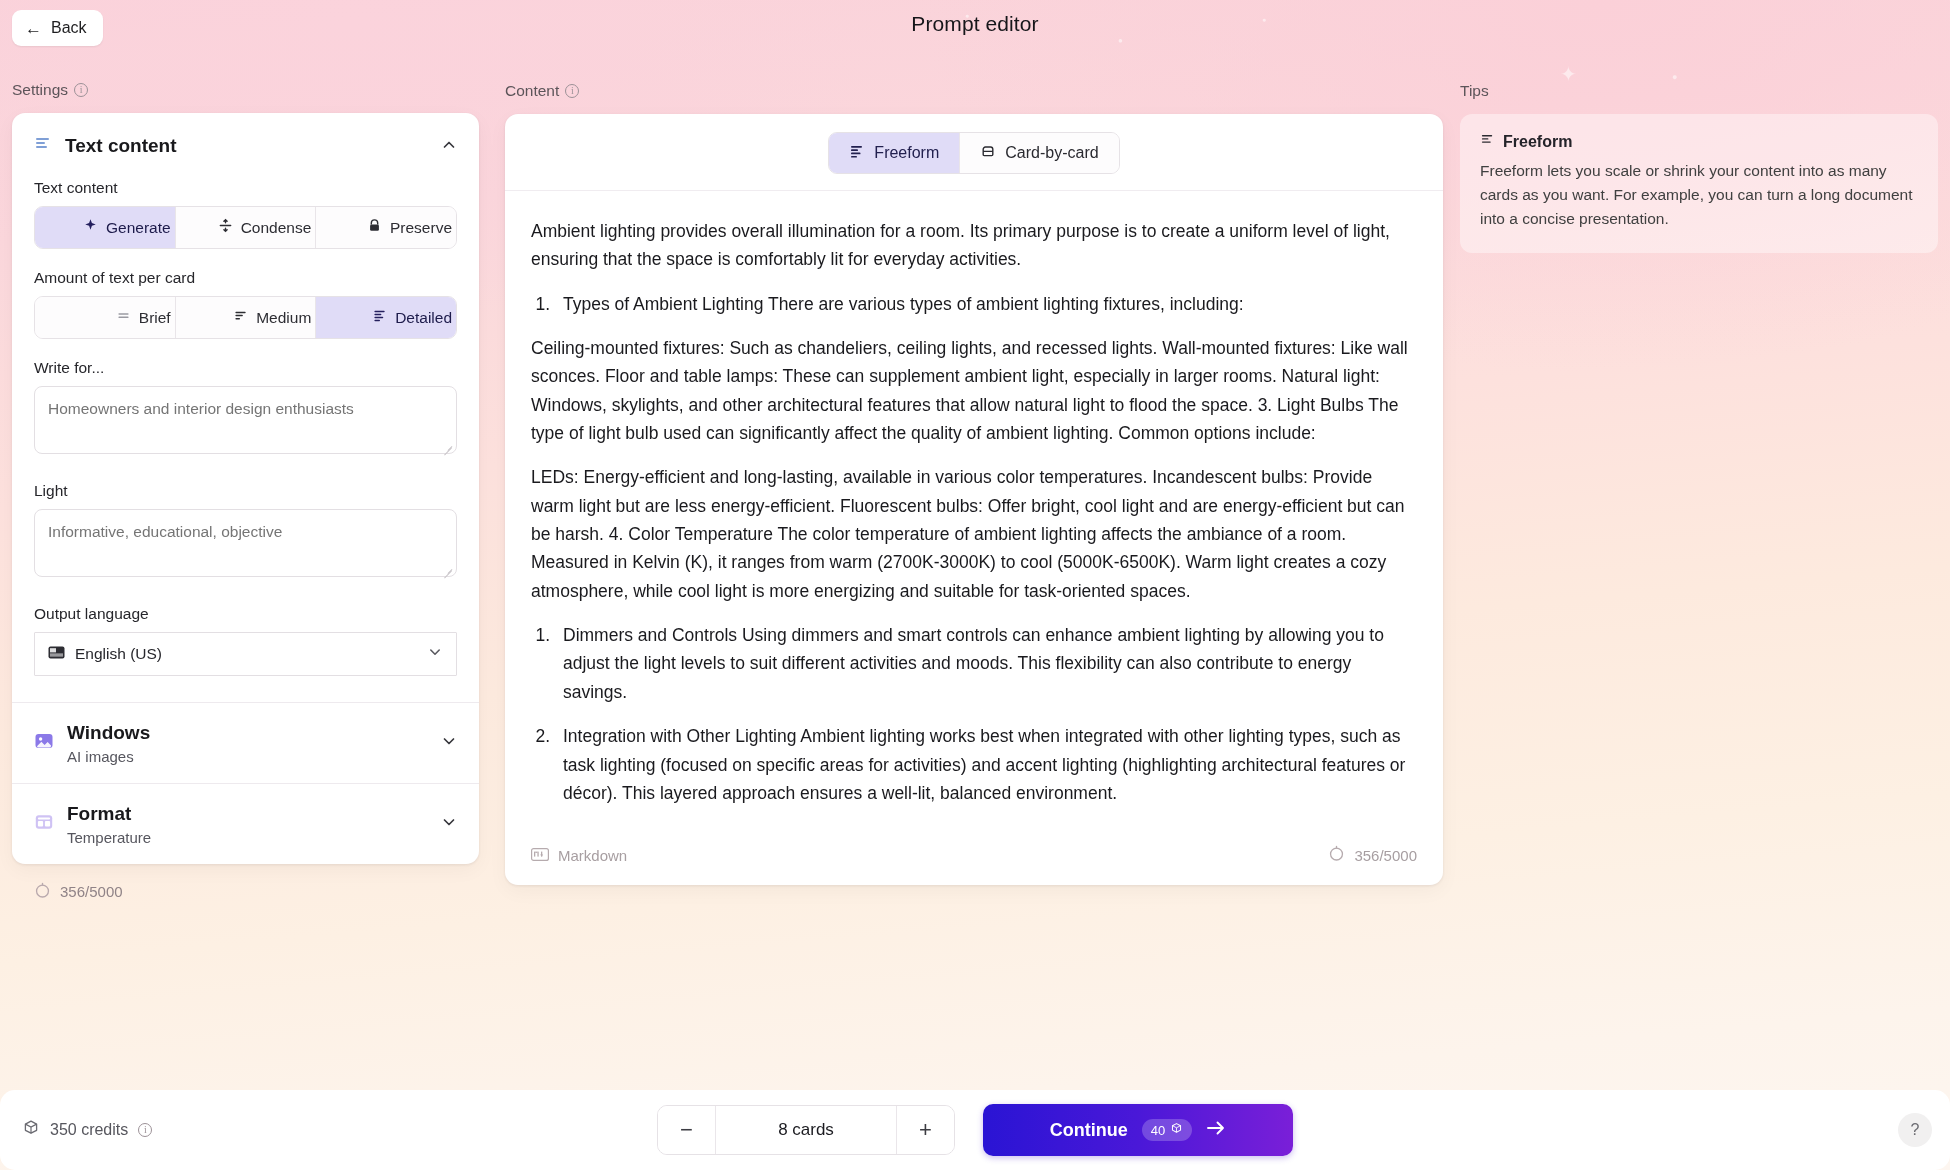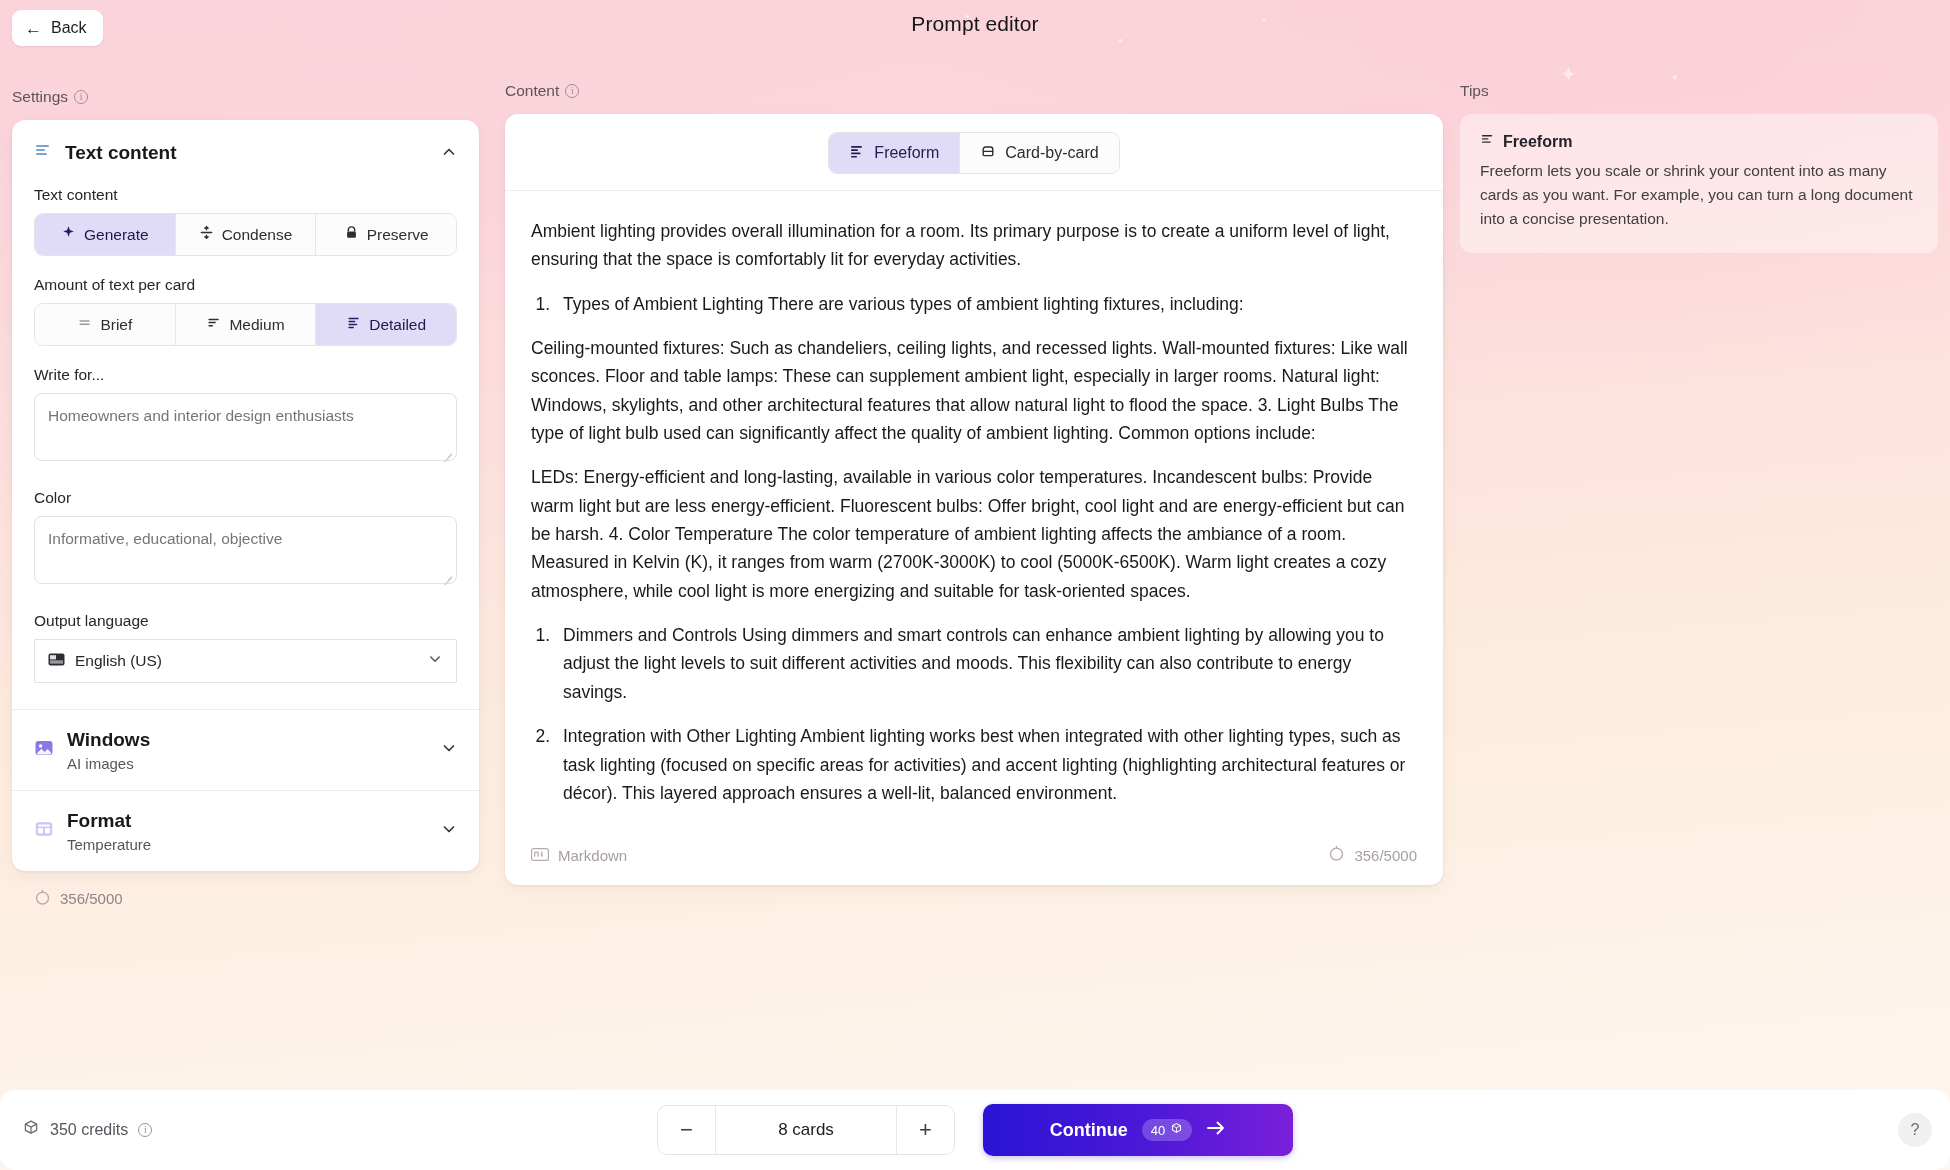--- a/index.html
+++ b/index.html
@@ -37,21 +37,21 @@
 
   
   .col-label { font-size:15.5px; color:#5c5459; display:flex; align-items:center; gap:6px; }
   .info-i {
     display:inline-flex; align-items:center; justify-content:center;
     width:14px; height:14px; border:1.2px solid #9c9197; border-radius:50%;
     font-size:10px; color:#9c9197; font-style:normal; line-height:1;
     font-family:"Liberation Serif", serif;
   }
 
-  .settings-col { position:absolute; left:12px; top:88px; width:467px; }
+  .settings-col { position:absolute; left:12px; top:81px; width:467px; }
   .content-col  { position:absolute; left:505px; top:82px; width:938px; }
   .tips-col     { position:absolute; left:1460px; top:82px; width:478px; }
 
   .card {
     background:#ffffff; border-radius:13px;
     box-shadow: 0 1px 3px rgba(30,10,30,.08), 0 6px 20px rgba(30,10,30,.04);
   }
 
   
   .settings-card { margin-top:14px; }
@@ -63,21 +63,21 @@
   .chev { color:#3a3a3f; font-size:15px; }
 
   .panel-body { padding:0 22px 8px 22px; }
   .field-label { font-size:15.5px; color:#26262b; margin:4px 0 9px; font-weight:400; }
 
   .seg {
     display:flex; border:1px solid #e6e2e6; border-radius:9px; overflow:hidden;
     margin-bottom:20px; background:#fff;
   }
   .seg > div {
-    flex:1; display:flex; align-items:center; justify-content:center; gap:8px;
+    flex:1; display:flex; align-items:center; justify-content:flex-end; gap:8px;
     padding:11px 4px; font-size:15.5px; color:#2d2d33; cursor:pointer;
     border-right:1px solid #e9e5e9; background:#fdfcfd;
   }
   .seg > div:last-child { border-right:none; }
   .seg > div.active { background:#e0dcf7; color:#1d1b4b; font-weight:400; }
   .seg svg { flex:none; }
 
   .ta {
     width:100%; border:1px solid #e3dfe3; border-radius:8px;
     padding:12px 13px; font-size:15.5px; font-family:"Liberation Sans", sans-serif;
@@ -312,21 +312,21 @@
           <span>Detailed</span>
         </div>
       </div>
 
       <div class="field-label">Write for...</div>
       <div class="ta-wrap">
         <textarea class="ta" placeholder="Homeowners and interior design enthusiasts" style=""></textarea>
         <span class="ta-grip"></span>
       </div>
 
-      <div class="field-label">Color</div>
+      <div class="field-label">Light</div>
       <div class="ta-wrap">
         <textarea class="ta" placeholder="Informative, educational, objective" style=""></textarea>
         <span class="ta-grip"></span>
       </div>
 
       <div class="field-label">Output language</div>
       <div class="select">
         <span>
           <svg width="17" height="13" viewBox="0 0 17 13">
               <rect x="0.5" y="0.5" width="16" height="12" rx="2" fill="#2d2d33"></rect>

